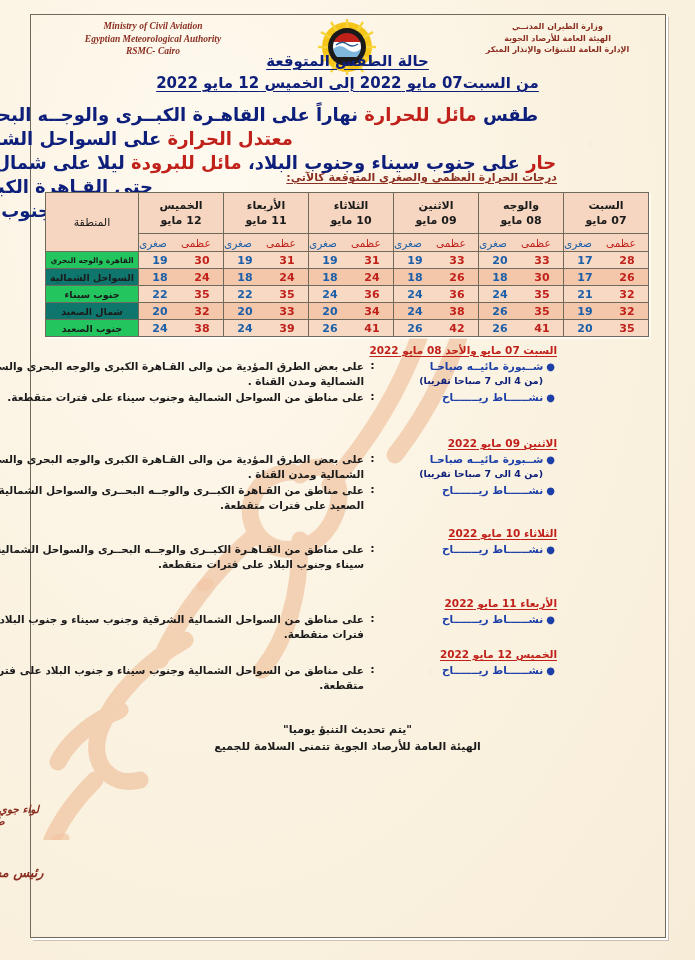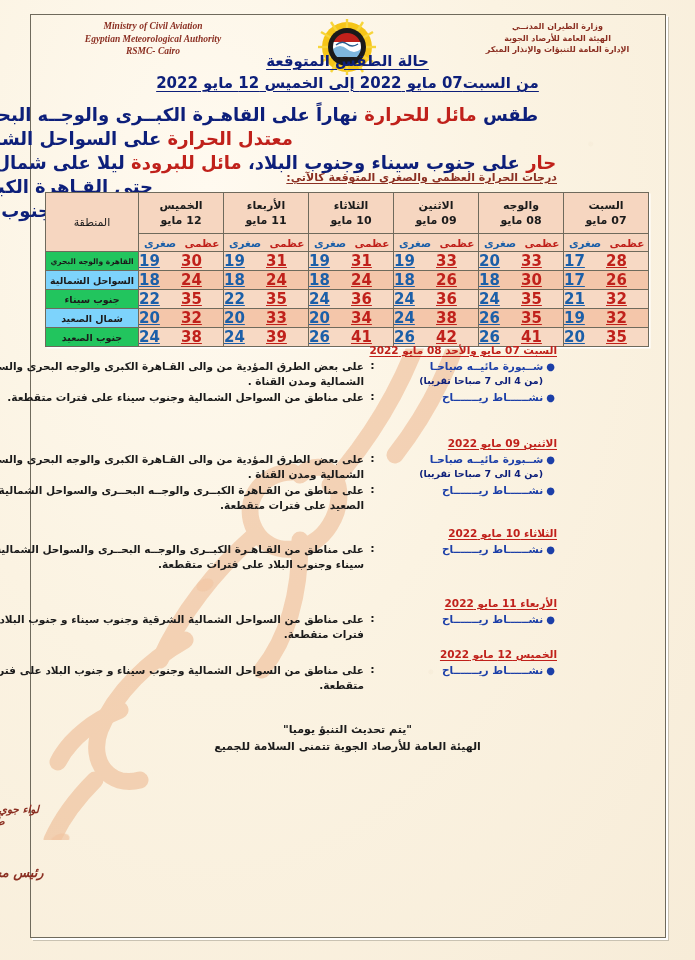--- a/index.html
+++ b/index.html
@@ -165,45 +165,44 @@
     height: 17px;
     font-weight: bold;
     font-size: 10.5px;
     background: #f6d6c0;
   }
   .mm {
     display: flex; width: 100%;
   }
   .mm > span {
     flex: 1 1 50%;
-    text-align: center;
-    font-weight: bold;
+    text-align: left;
+    font-weight: normal;
     font-size: 10.5px;
   }
   .mx { color: #c0211b; }
   .mn { color: #1c5fa8; }
   .v-row td { height: 16px; }
   .v-row.alt td { background: #f4c6aa; }
-  .v-row.alt td.rg { background: #7dd3fc; }
+  .v-row.alt td.rg { background: #0f766e; }
   td.rg {
     font-weight: bold;
     font-size: 9.5px;
     color: #1b1b1b;
     background: #22c55e;
   }
   td.rg.first { font-size: 7.5px; }
   .vv {
     display: flex; width: 100%;
   }
   .vv > span {
     flex: 1 1 50%;
-    text-align: left;
-    font-weight: bold;
-    font-size: 15px;
-    text-decoration: underline;
+    text-align: center;
+    font-weight: bold;
+    font-size: 11px;
   }
   
   .day-block { position: absolute; width: 612px; right: 42px; }
   .day-title {
     text-align: right;
     font-family: "DejaVu Sans", sans-serif;
     font-weight: bold;
     font-size: 10.5px;
     color: #c0211b;
     text-decoration: underline;

